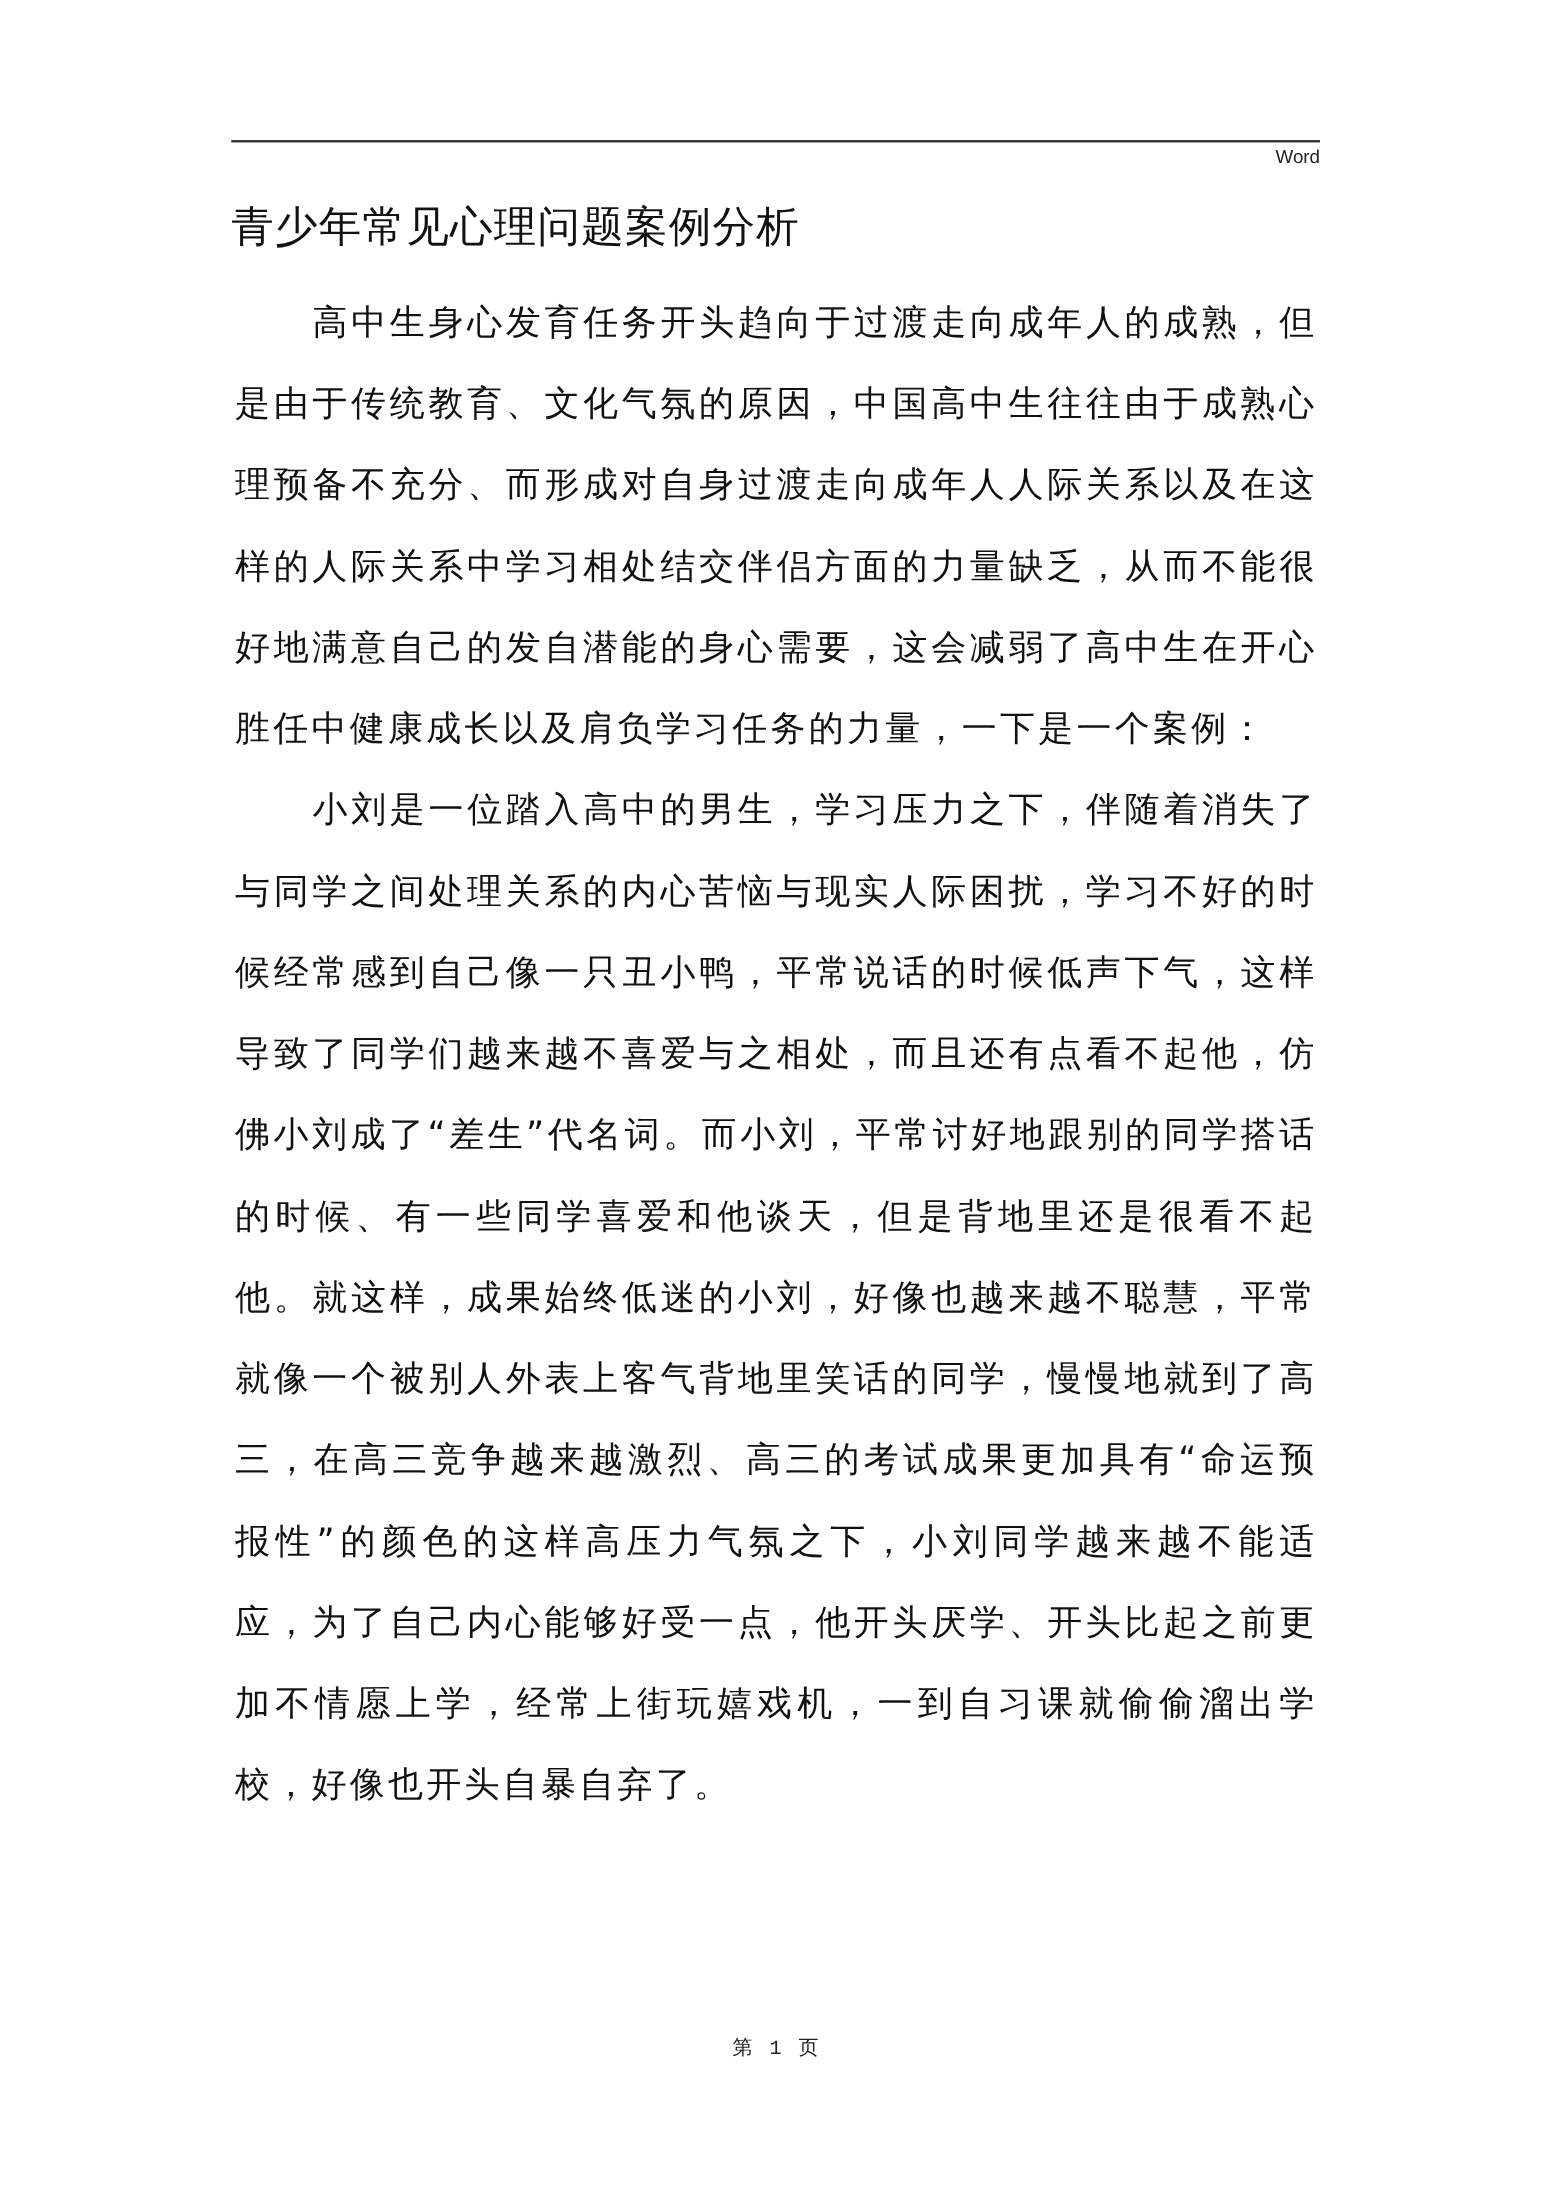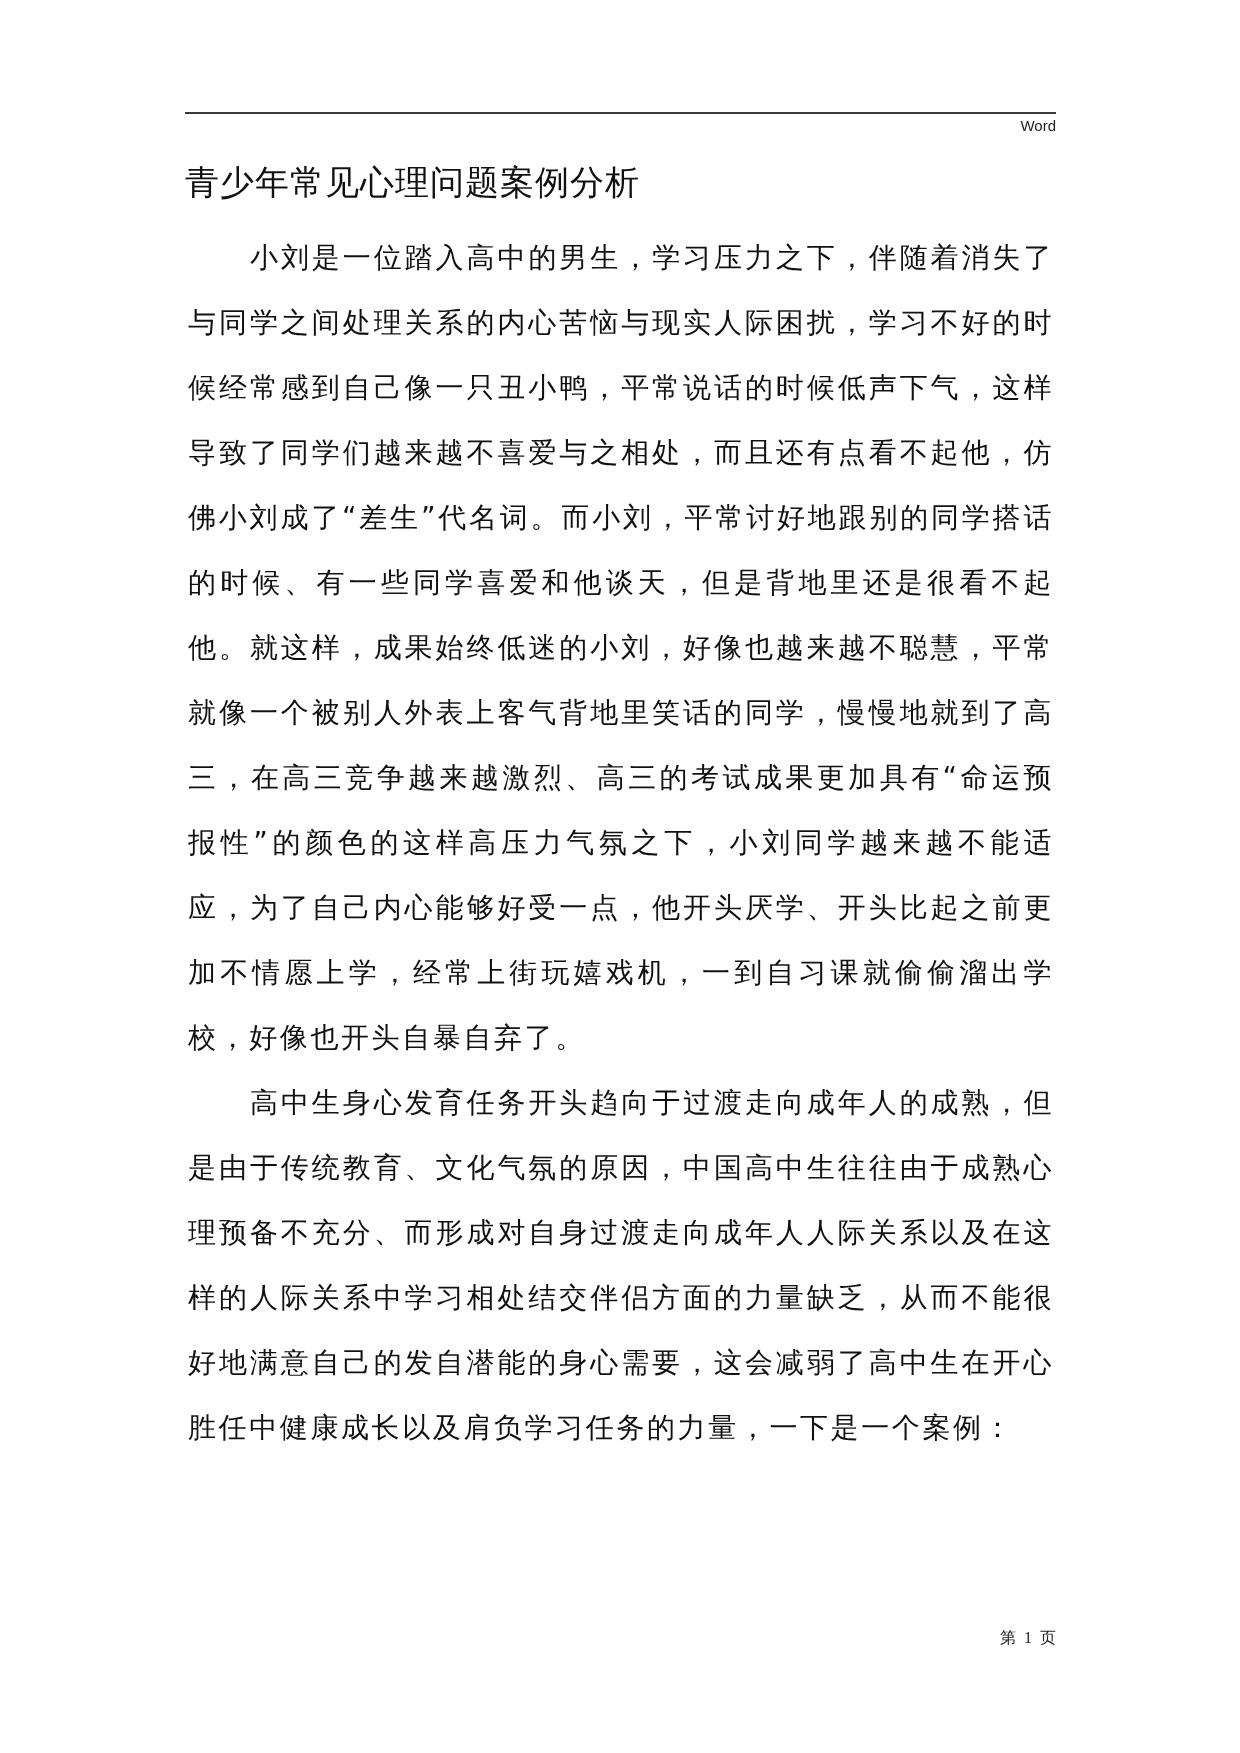--- a/index.html
+++ b/index.html
@@ -62,33 +62,33 @@
       text-align: justify;
       text-justify: inter-character;
       letter-spacing: 2.6px;
       color: #111111;
     }
     .page-footer {
       position: absolute;
       left: 185px;
       top: 1628px;
       width: 871px;
-      text-align: right;
-      font-family: Liberation Serif, serif;
+      text-align: center;
+      font-family: Liberation Mono, monospace;
       font-size: 16px;
       color: #222222;
       word-spacing: 4px;
     }
   </style>
 </head>
 <body>
 
 <div class="page-header">Word</div>
 <div class="header-rule"></div>
 
 <h1 class="doc-title">青少年常见心理问题案例分析</h1>
 
 <div class="doc-body">
+  <p>高中生身心发育任务开头趋向于过渡走向成年人的成熟，但是由于传统教育、文化气氛的原因，中国高中生往往由于成熟心理预备不充分、而形成对自身过渡走向成年人人际关系以及在这样的人际关系中学习相处结交伴侣方面的力量缺乏，从而不能很好地满意自己的发自潜能的身心需要，这会减弱了高中生在开心胜任中健康成长以及肩负学习任务的力量，一下是一个案例：</p>
   <p>小刘是一位踏入高中的男生，学习压力之下，伴随着消失了与同学之间处理关系的内心苦恼与现实人际困扰，学习不好的时候经常感到自己像一只丑小鸭，平常说话的时候低声下气，这样导致了同学们越来越不喜爱与之相处，而且还有点看不起他，仿佛小刘成了“差生”代名词。而小刘，平常讨好地跟别的同学搭话的时候、有一些同学喜爱和他谈天，但是背地里还是很看不起他。就这样，成果始终低迷的小刘，好像也越来越不聪慧，平常就像一个被别人外表上客气背地里笑话的同学，慢慢地就到了高三，在高三竞争越来越激烈、高三的考试成果更加具有“命运预报性”的颜色的这样高压力气氛之下，小刘同学越来越不能适应，为了自己内心能够好受一点，他开头厌学、开头比起之前更加不情愿上学，经常上街玩嬉戏机，一到自习课就偷偷溜出学校，好像也开头自暴自弃了。</p>
-  <p>高中生身心发育任务开头趋向于过渡走向成年人的成熟，但是由于传统教育、文化气氛的原因，中国高中生往往由于成熟心理预备不充分、而形成对自身过渡走向成年人人际关系以及在这样的人际关系中学习相处结交伴侣方面的力量缺乏，从而不能很好地满意自己的发自潜能的身心需要，这会减弱了高中生在开心胜任中健康成长以及肩负学习任务的力量，一下是一个案例：</p>
 </div>
 
 <div class="page-footer">第 1 页</div>
 
 </body></html>

